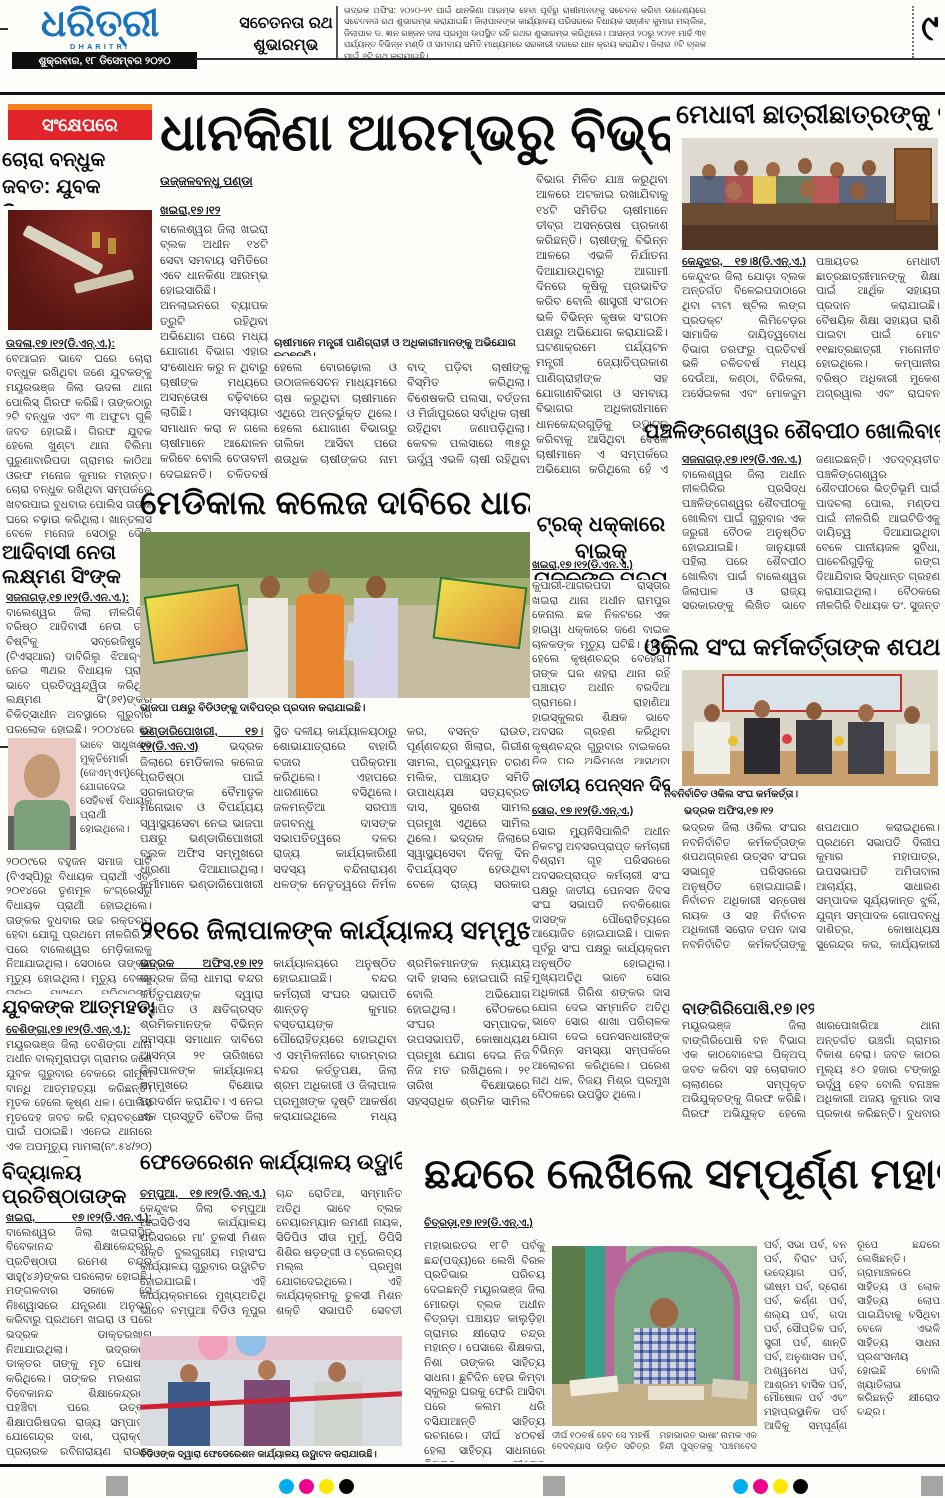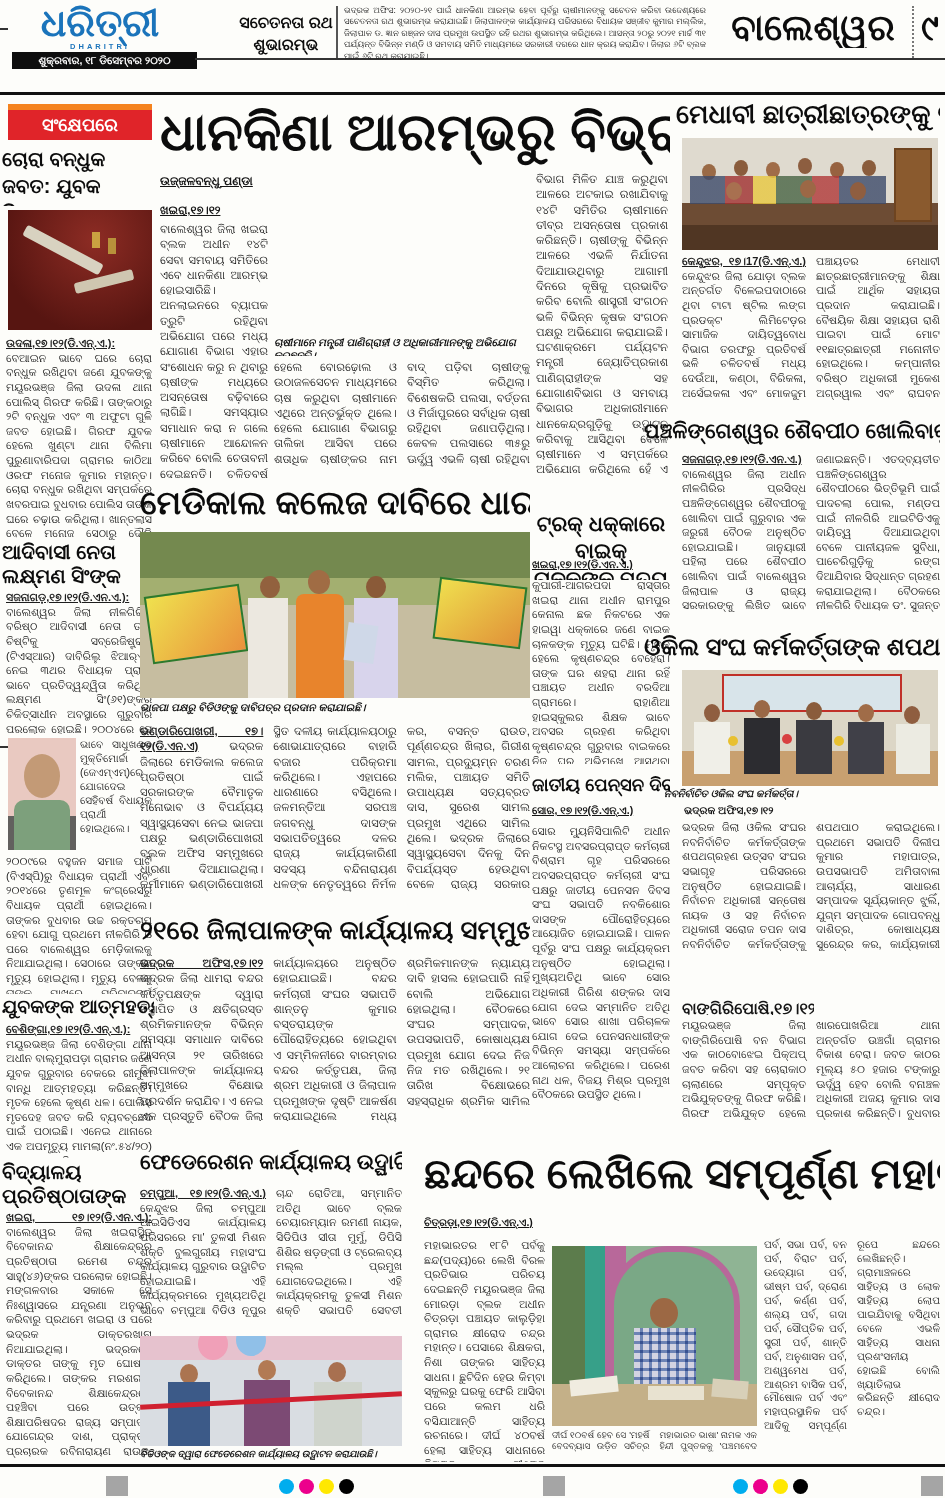--- a/index.html
+++ b/index.html
@@ -5,21 +5,21 @@
   html,body{margin:0;padding:0;background:#e9e9e6;}
   #page{position:relative;width:945px;height:1498px;background:#fdfdfa;margin:0 auto;
         font-family:"Liberation Sans","DejaVu Sans",sans-serif;color:#141414;}
   .abs{position:absolute;}
   .hl{font-weight:bold;color:#0c0c0c;text-align:center;line-height:1.12;overflow:hidden;}
   .nowrap{white-space:nowrap;}
   .body{font-size:11.5px;line-height:1.33;text-align:justify;color:#1e1e1e;overflow:hidden;}
   .cols2{column-count:2;column-gap:10px;}
   .cols3{column-count:3;column-gap:10px;}
   .dl{font-weight:bold;text-decoration:underline;}
-  .cap{font-weight:bold;font-size:10.5px;line-height:1.25;color:#111;overflow:hidden;text-align:left;font-style:italic;}
+  .cap{font-weight:bold;font-size:10.5px;line-height:1.25;color:#111;overflow:hidden;text-align:left;}
   .rule{background:#111;}
   .ph{position:absolute;overflow:hidden;background:#b9ab93;}
   .ph>div{position:absolute;}
   .rnd{border-radius:50%;}
   .center{text-align:left;}
   .u{text-decoration:underline;}
   .b{font-weight:bold;}
   .wm{position:absolute;left:6px;bottom:14px;color:#fff;font-weight:bold;font-size:9px;letter-spacing:1px;}
   .wm2{position:absolute;left:6px;bottom:4px;color:#eee;font-size:5.5px;letter-spacing:.5px;}
   .dot{position:absolute;width:15px;height:15px;border-radius:50%;}
@@ -35,21 +35,20 @@
     <div class="abs" style="left:38px;top:42px;width:124px;font-size:7.5px;letter-spacing:3px;font-weight:bold;color:#1b74bb;text-align:center;">DHARITRI</div>
     <div class="abs" style="left:12px;top:52px;width:185px;height:17px;background:#0e0e0e;color:#fff;font-size:10.5px;font-weight:bold;text-align:center;line-height:17px;overflow:hidden;">
       <span>ଶୁକ୍ରବାର, ୧୮ ଡିସେମ୍ବର ୨୦୨୦</span>
     </div>
     <div class="abs rule" style="left:195px;top:58px;width:750px;height:2px;background:#333;"></div>
 
     <div class="abs hl" style="left:236px;top:12px;width:100px;height:46px;font-size:16px;line-height:1.4;">ସଚେତନତା ରଥ ଶୁଭାରମ୍ଭ</div>
     <div class="abs" style="left:336px;top:6px;width:2px;height:52px;background:#555;"></div>
     <div class="abs body" style="left:344px;top:5px;width:362px;height:56px;font-size:8.5px;line-height:1.35;">ଭଦ୍ରକ ଅଫିସ: ୨୦୨୦-୨୧ ପାଇଁ ଧାନକିଣା ଆରମ୍ଭ ହେବା ପୂର୍ବରୁ ଚାଷୀମାନଙ୍କୁ ସଚେତନ କରିବା ଉଦ୍ଦେଶ୍ୟରେ ସଚେତନତା ରଥ ଶୁଭାରମ୍ଭ କରାଯାଇଛି। ଜିଲାପାଳଙ୍କ କାର୍ଯ୍ୟାଳୟ ପରିସରରେ ବିଧାୟକ ସଞ୍ଜୀବ କୁମାର ମଲ୍ଲିକ, ଜିଲାପାଳ ଡ. ଜ୍ଞାନ ରଞ୍ଜନ ଦାସ ପ୍ରମୁଖ ଉପସ୍ଥିତ ରହି ରଥର ଶୁଭାରମ୍ଭ କରିଥିଲେ। ଆସନ୍ତା ୨୦ରୁ ୨୦୨୧ ମାର୍ଚ୍ଚ ୩୧ ପର୍ଯ୍ୟନ୍ତ ବିଭିନ୍ନ ମଣ୍ଡି ଓ ସମବାୟ ସମିତି ମାଧ୍ୟମରେ ସରକାରୀ ଦରରେ ଧାନ କ୍ରୟ କରାଯିବ। ଜିଲାର ୬ଟି ବ୍ଲକ ପାଇଁ ୬ଟି ରଥ କରାଯାଇଛି।</div>
 
-    <div class="abs hl nowrap" style="left:718px;top:8px;width:190px;font-size:36px;">ବାଲେଶ୍ୱର</div>
     <div class="abs" style="left:912px;top:6px;height:52px;border-left:2px dotted #777;"></div>
     <div class="abs hl nowrap" style="left:916px;top:8px;width:28px;font-size:36px;">୯</div>
     <div class="abs rule" style="left:0;top:92px;width:945px;height:2.5px;"></div>
   </div>
 
   <div class="abs" style="left:0;top:28px;width:8px;height:2px;background:#333;"></div>
   <div class="abs" style="left:0;top:746px;width:8px;height:2px;background:#333;"></div>
 
   <div class="abs" style="left:8px;top:104px;width:144px;height:6px;background:#f5831f;"></div>
   <div class="abs" style="left:8px;top:110px;width:144px;height:30px;background:#e02429;color:#fff;font-weight:bold;font-size:18px;text-align:center;line-height:30px;overflow:hidden;">
@@ -168,21 +167,21 @@
     <div class="rnd" style="left:84px;top:24px;width:14px;height:16px;background:#a06c48;"></div>
     <div class="rnd" style="left:116px;top:20px;width:14px;height:16px;background:#8d5e40;"></div>
     <div class="rnd" style="left:148px;top:24px;width:14px;height:16px;background:#976240;"></div>
     <div class="rnd" style="left:180px;top:22px;width:14px;height:16px;background:#8a5c3c;"></div>
     <div style="left:8px;top:38px;width:196px;height:28px;background:linear-gradient(90deg,#3c4a6a 0 18%,#a03030 18% 32%,#e8c840 32% 44%,#486444 44% 62%,#b03838 62% 76%,#3c4a6a 76% 100%);opacity:.8;"></div>
     <div class="rnd" style="left:44px;top:44px;width:16px;height:18px;background:#a87050;"></div>
     <div class="rnd" style="left:118px;top:42px;width:16px;height:18px;background:#9c6846;"></div>
     <div class="rnd" style="left:168px;top:44px;width:16px;height:18px;background:#8f5e40;"></div>
   </div>
   <div class="abs body cols2" style="left:682px;top:254px;width:258px;height:158px;font-size:11px;">
-    <span class="dl">କେନ୍ଦୁଝର, ୧୭।17(ଡି.ଏନ୍.ଏ.)</span>
+    <span class="dl">କେନ୍ଦୁଝର, ୧୭।8(ଡି.ଏନ୍.ଏ.)</span>
     <span>କେନ୍ଦୁଝର ଜିଲା ଯୋଡ଼ା ବ୍ଲକ ଅନ୍ତର୍ଗତ ବିଳେଇପଦାଠାରେ ଥିବା ଟାଟା ଷ୍ଟିଲ ଲଙ୍ଗ ପ୍ରଡକ୍ଟ ଲିମିଟେଡ଼ର ସାମାଜିକ ଦାୟିତ୍ୱବୋଧ ବିଭାଗ ତରଫରୁ ପ୍ରତିବର୍ଷ ଭଳି ଚଳିତବର୍ଷ ମଧ୍ୟ ଦେଉଁଆ, କଣ୍ଠା, ବିରିକଳା, ଅର୍ସେଇକଳା ଏବଂ ମୋକଦ୍ଦୁମ ପଞ୍ଚାୟତର ମେଧାବୀ ଛାତ୍ରଛାତ୍ରୀମାନଙ୍କୁ ଶିକ୍ଷା ପାଇଁ ଆର୍ଥିକ ସହାୟତା ପ୍ରଦାନ କରାଯାଇଛି। ବୈଷୟିକ ଶିକ୍ଷା ସହାୟତା ରାଶି ପାଇବା ପାଇଁ ମୋଟ ୧୧ଛାତ୍ରଛାତ୍ରୀ ମନୋନୀତ ହୋଇଥିଲେ। କମ୍ପାନୀର ବରିଷ୍ଠ ଅଧିକାରୀ ମୁକେଶ ଅଗ୍ରୱାଲ ଏବଂ ରାଘବନ ସୋମନାଥ ଗୁରୁବାର ଏକ ଉତ୍ସବରେ ଚେକ୍ ମାଧ୍ୟମରେ ଛାତ୍ରୀଛାତ୍ରଙ୍କୁ ଆର୍ଥିକ ସହାୟତା ପ୍ରଦାନ କରିଥିଲେ। ଏହି ଅବସରରେ ଶ୍ରୀ ଅଗ୍ରୱାଲ କହିଥିଲେ ଯେ ଏ ଅଞ୍ଚଳରେ ବୈଷୟିକ ଶିକ୍ଷା କ୍ଷେତ୍ରରେ ଉନ୍ନତି କରିବା ପାଇଁ ଛାତ୍ରଛାତ୍ରୀଙ୍କୁ ଆର୍ଥିକ ସହାୟତା ରାଶି ପ୍ରଦାନ ପ୍ରଚେଷ୍ଟା ଜାରି ରହିବ ବୋଲି କହିଥିଲେ।</span>
   </div>
 
   <div class="abs hl nowrap" style="left:644px;top:414px;width:296px;height:34px;font-size:21px;line-height:34px;">ପଞ୍ଚଳିଙ୍ଗେଶ୍ୱର ଶୈବପୀଠ ଖୋଲିବାକୁ ବସିଲା ବୈଠକ</div>
   <div class="abs body cols2" style="left:682px;top:452px;width:258px;height:172px;font-size:11px;">
     <span class="dl">ସଜନାଗଡ଼,୧୭।୧୨(ଡି.ଏନ.ଏ.)</span>
     <span>ବାଲେଶ୍ୱର ଜିଲା ଅଧୀନ ନୀଳଗିରିର ପ୍ରସିଦ୍ଧ ପଞ୍ଚଳିଙ୍ଗେଶ୍ୱର ଶୈବପୀଠକୁ ଖୋଲିବା ପାଇଁ ଗୁରୁବାର ଏକ ଜରୁରୀ ବୈଠକ ଅନୁଷ୍ଠିତ ହୋଇଯାଇଛି। ଜାନୁୟାରୀ ପହିଲା ପରେ ଶୈବପୀଠ ଖୋଲିବା ପାଇଁ ବାଲେଶ୍ୱର ଜିଲାପାଳ ଓ ରାଜ୍ୟ ସରକାରଙ୍କୁ ଲିଖିତ ଭାବେ ଜଣାଇଛନ୍ତି। ଏତଦ୍‌ବ୍ୟତୀତ ପଞ୍ଚଳିଙ୍ଗେଶ୍ୱର ଶୈବପୀଠରେ ଭିତ୍ତିଭୂମି ପାଇଁ ପାଦଚଲା ପୋଲ, ମଣ୍ଡପ ପାଇଁ ନୀଳଗିରି ଆଇଟିଡିଏକୁ ଦାୟିତ୍ୱ ଦିଆଯାଇଥିବା ବେଳେ ପାନୀୟଜଳ ସୁବିଧା, ପାଚେରିଗୁଡ଼ିକୁ ରଙ୍ଗ ଦିଆଯିବାର ସିଦ୍ଧାନ୍ତ ଗ୍ରହଣ କରାଯାଇଥିଲା। ବୈଠକରେ ନୀଳଗିରି ବିଧାୟକ ଡଂ. ସୁଜନ୍ତ କୁମାର ନାୟକ, ନୀଳଗିରି ଉପଜିଲାପାଳ ହରିଶ୍ଚନ୍ଦ୍ର ଜେନା, ପୂର୍ବତନ ବିଧାୟକ ବିଭାରାନୀ ଷଡ଼ଙ୍ଗୀ, ନୀଳଗିରି ଏସ୍‌ଡିପିଓ ରାଜେଶ ମହାପାତ୍ର, ସ୍ଥାନୀୟ ସରପଞ୍ଚ ଉଷାରାଣୀ ରାଉଳ, ଟ୍ରଷ୍ଟି ବୋର୍ଡର ସଦସ୍ୟ ଦେବରାଜ ପଣ୍ଡା, ଅମର ପଢ଼ିଆରୀ, ଆଇଟିଡିଏର ସହକାରୀ ଯନ୍ତ୍ରୀ ପ୍ରମୁଖ ଉପସ୍ଥିତ ଥିଲେ।</span>
   </div>
 
   <div class="abs hl" style="left:532px;top:484px;width:138px;height:70px;font-size:21px;line-height:1.3;margin-top:26px;">ଟ୍ରକ୍ ଧକ୍କାରେ ବାଇକ୍ ଚାଳକଙ୍କ ମୃତ୍ୟୁ</div>

